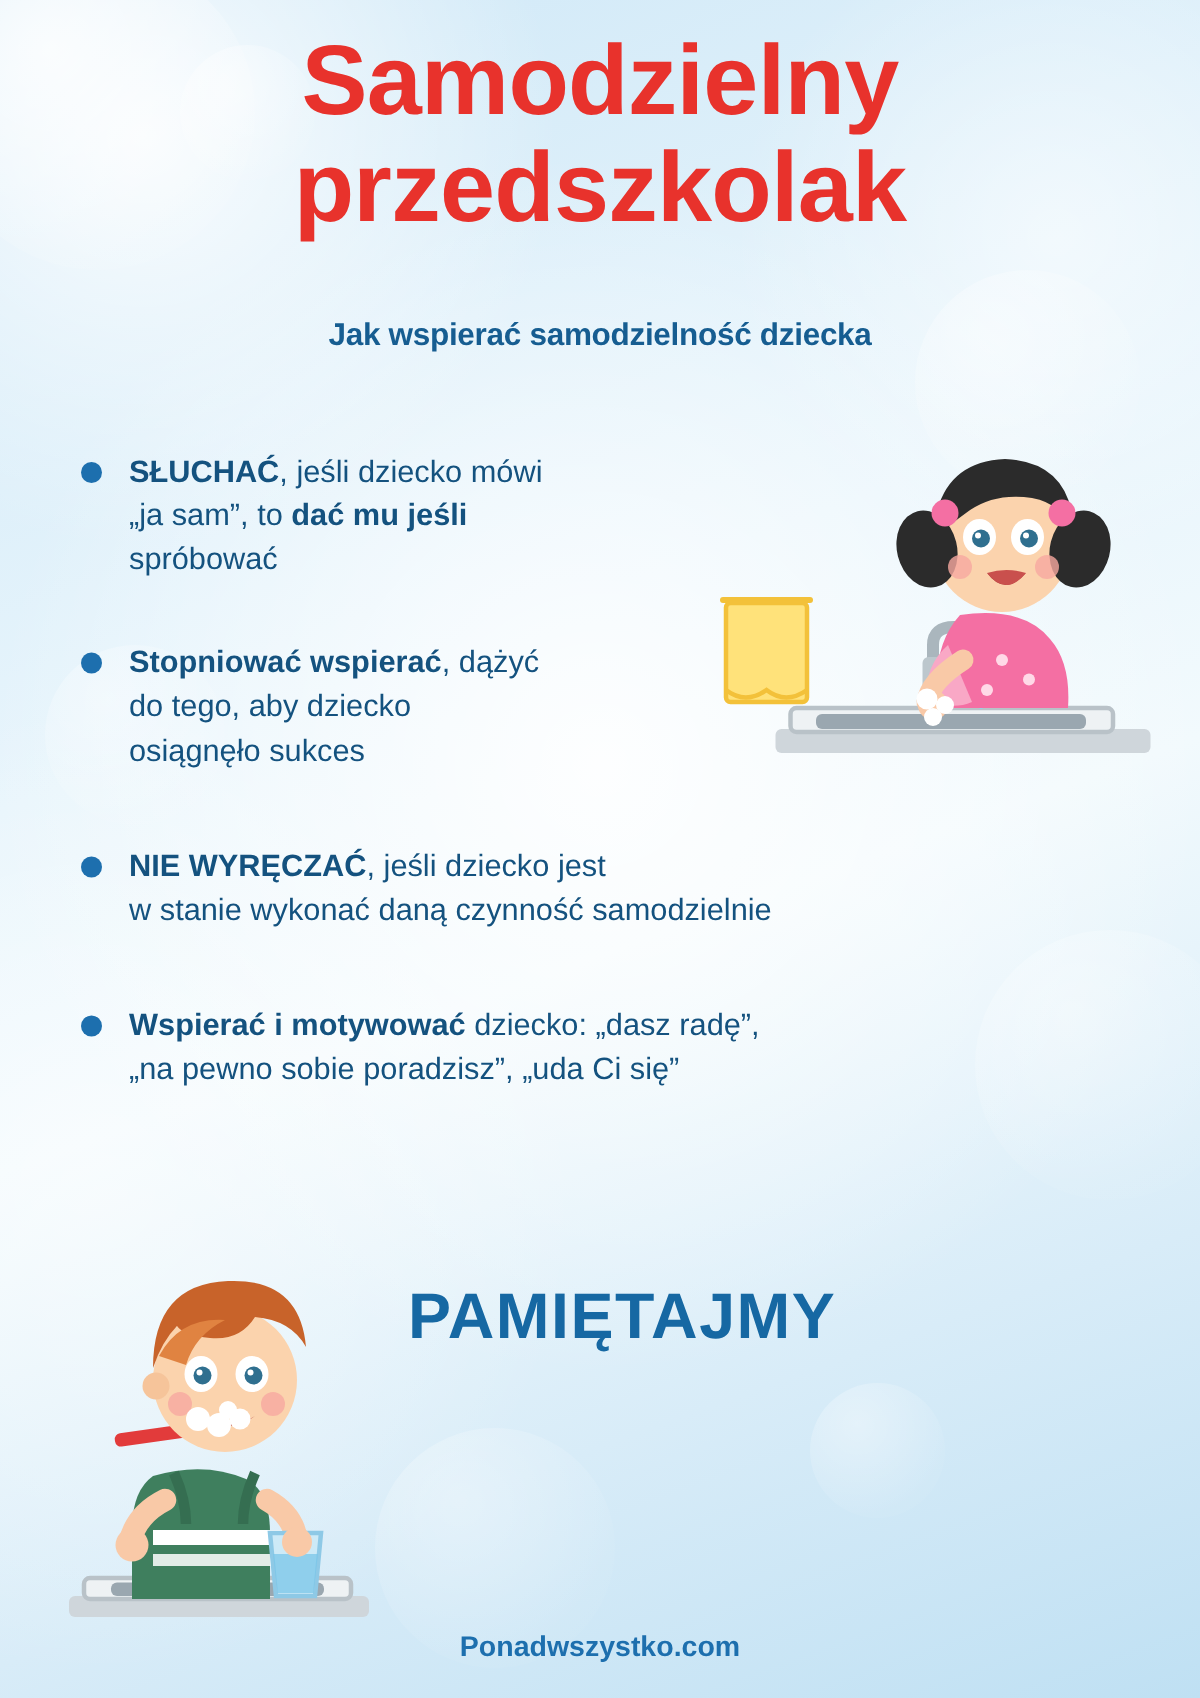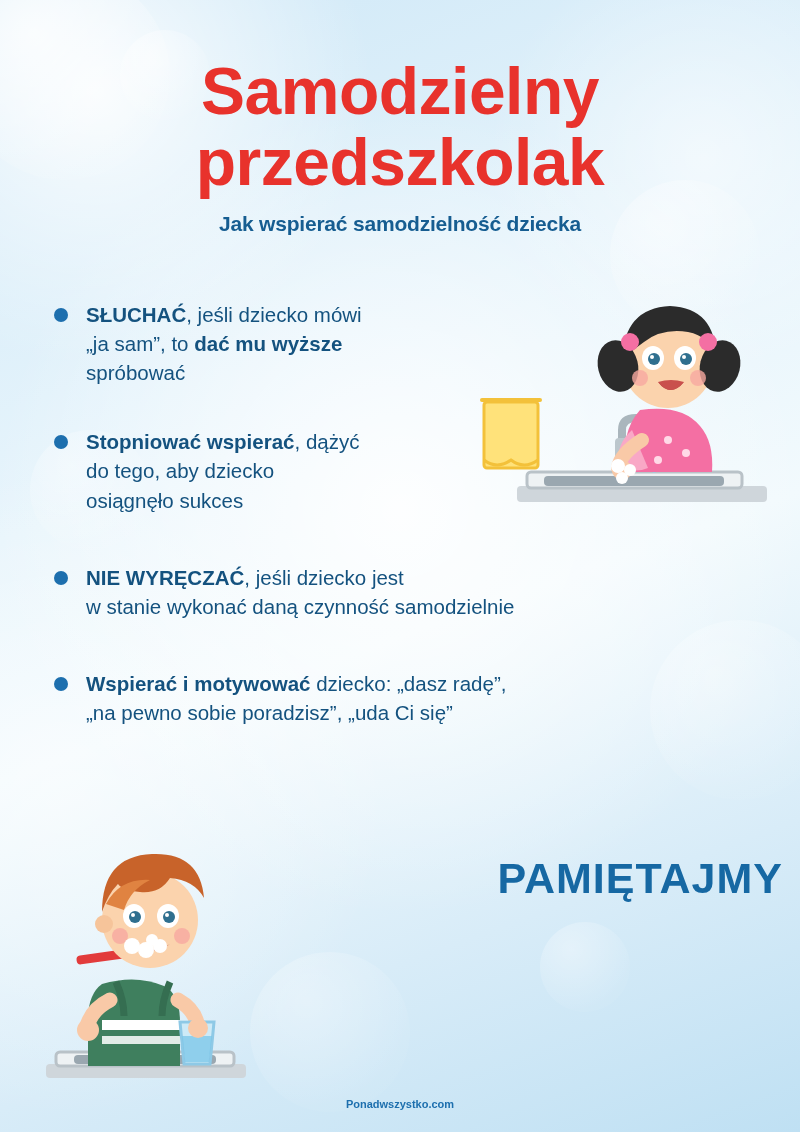--- a/index.html
+++ b/index.html
@@ -43,21 +43,20 @@
     position: absolute;
     top: 18px;
     left: 0;
     width: 800px;
     text-align: center;
     color: #e8322c;
     font-size: 66px;
     font-weight: bold;
     line-height: 1.08;
     letter-spacing: -0.5px;
-    margin-top: 38px;
   }
   .subtitle {
     position: absolute;
     top: 212px;
     left: 0;
     width: 800px;
     text-align: center;
     color: #165d91;
     font-size: 21px;
     font-weight: bold;
@@ -89,24 +88,24 @@
   }
   .bullet b { font-weight: bold; }
   .bullet .l1, .bullet .l2, .bullet .l3 { display: block; }
 
   .b-item-1 { margin-bottom: 40px; }
   .b-item-2 { margin-bottom: 48px; }
   .b-item-3 { margin-bottom: 48px; }
 
   .remember {
     position: absolute;
-    left: 283px;
+    left: 272px;
     top: 854px;
     width: 500px;
-    text-align: right;
+    text-align: left;
   }
   .remember-title {
     color: #1668a3;
     font-size: 43px;
     font-weight: bold;
     letter-spacing: 1px;
   }
   .remember-text {
     margin-top: 14px;
     color: #14527f;
@@ -115,21 +114,21 @@
   }
   .remember-text b { font-weight: bold; }
 
   .footer {
     position: absolute;
     left: 0;
     bottom: 22px;
     width: 800px;
     text-align: center;
     color: #1d6fae;
-    font-size: 11px;
+    font-size: 19px;
     font-weight: bold;
   }
 
   .illu { position: absolute; }
   .illu-girl { right: 28px; top: 290px; width: 300px; height: 300px; }
   .illu-boy  { left: 28px;  top: 824px; width: 270px; height: 280px; }
 </style>
 </head>
 <body>
 
@@ -197,21 +196,21 @@
     <circle cx="226" cy="88" r="8" fill="#f7a9a0" opacity=".8"></circle>
     <path d="M186 92 q12 16 26 0 q-13 8 -26 0z" fill="#b3413f"></path>
     <path d="M186 92 q13 -4 26 0 q-13 16 -26 0z" fill="#c9504d"></path>
   </svg>
 
   <div class="bullets">
 
     <div class="bullet b-item-1">
       <span class="dot"></span>
       <span class="l1"><b>SŁUCHAĆ</b><span>, jeśli dziecko mówi</span></span>
-      <span class="l2"><span>„ja sam”, to </span><b>dać mu wyższe</b></span>
+      <span class="l2"><span>„ja sam”, to </span><b>dać mu jeśli</b></span>
       <span class="l3">spróbować</span>
     </div>
 
     <div class="bullet b-item-2">
       <span class="dot"></span>
       <span class="l1"><b>Stopniować wspierać</b><span>, dążyć</span></span>
       <span class="l2">do tego, aby dziecko</span>
       <span class="l3">osiągnęło sukces</span>
     </div>
 

